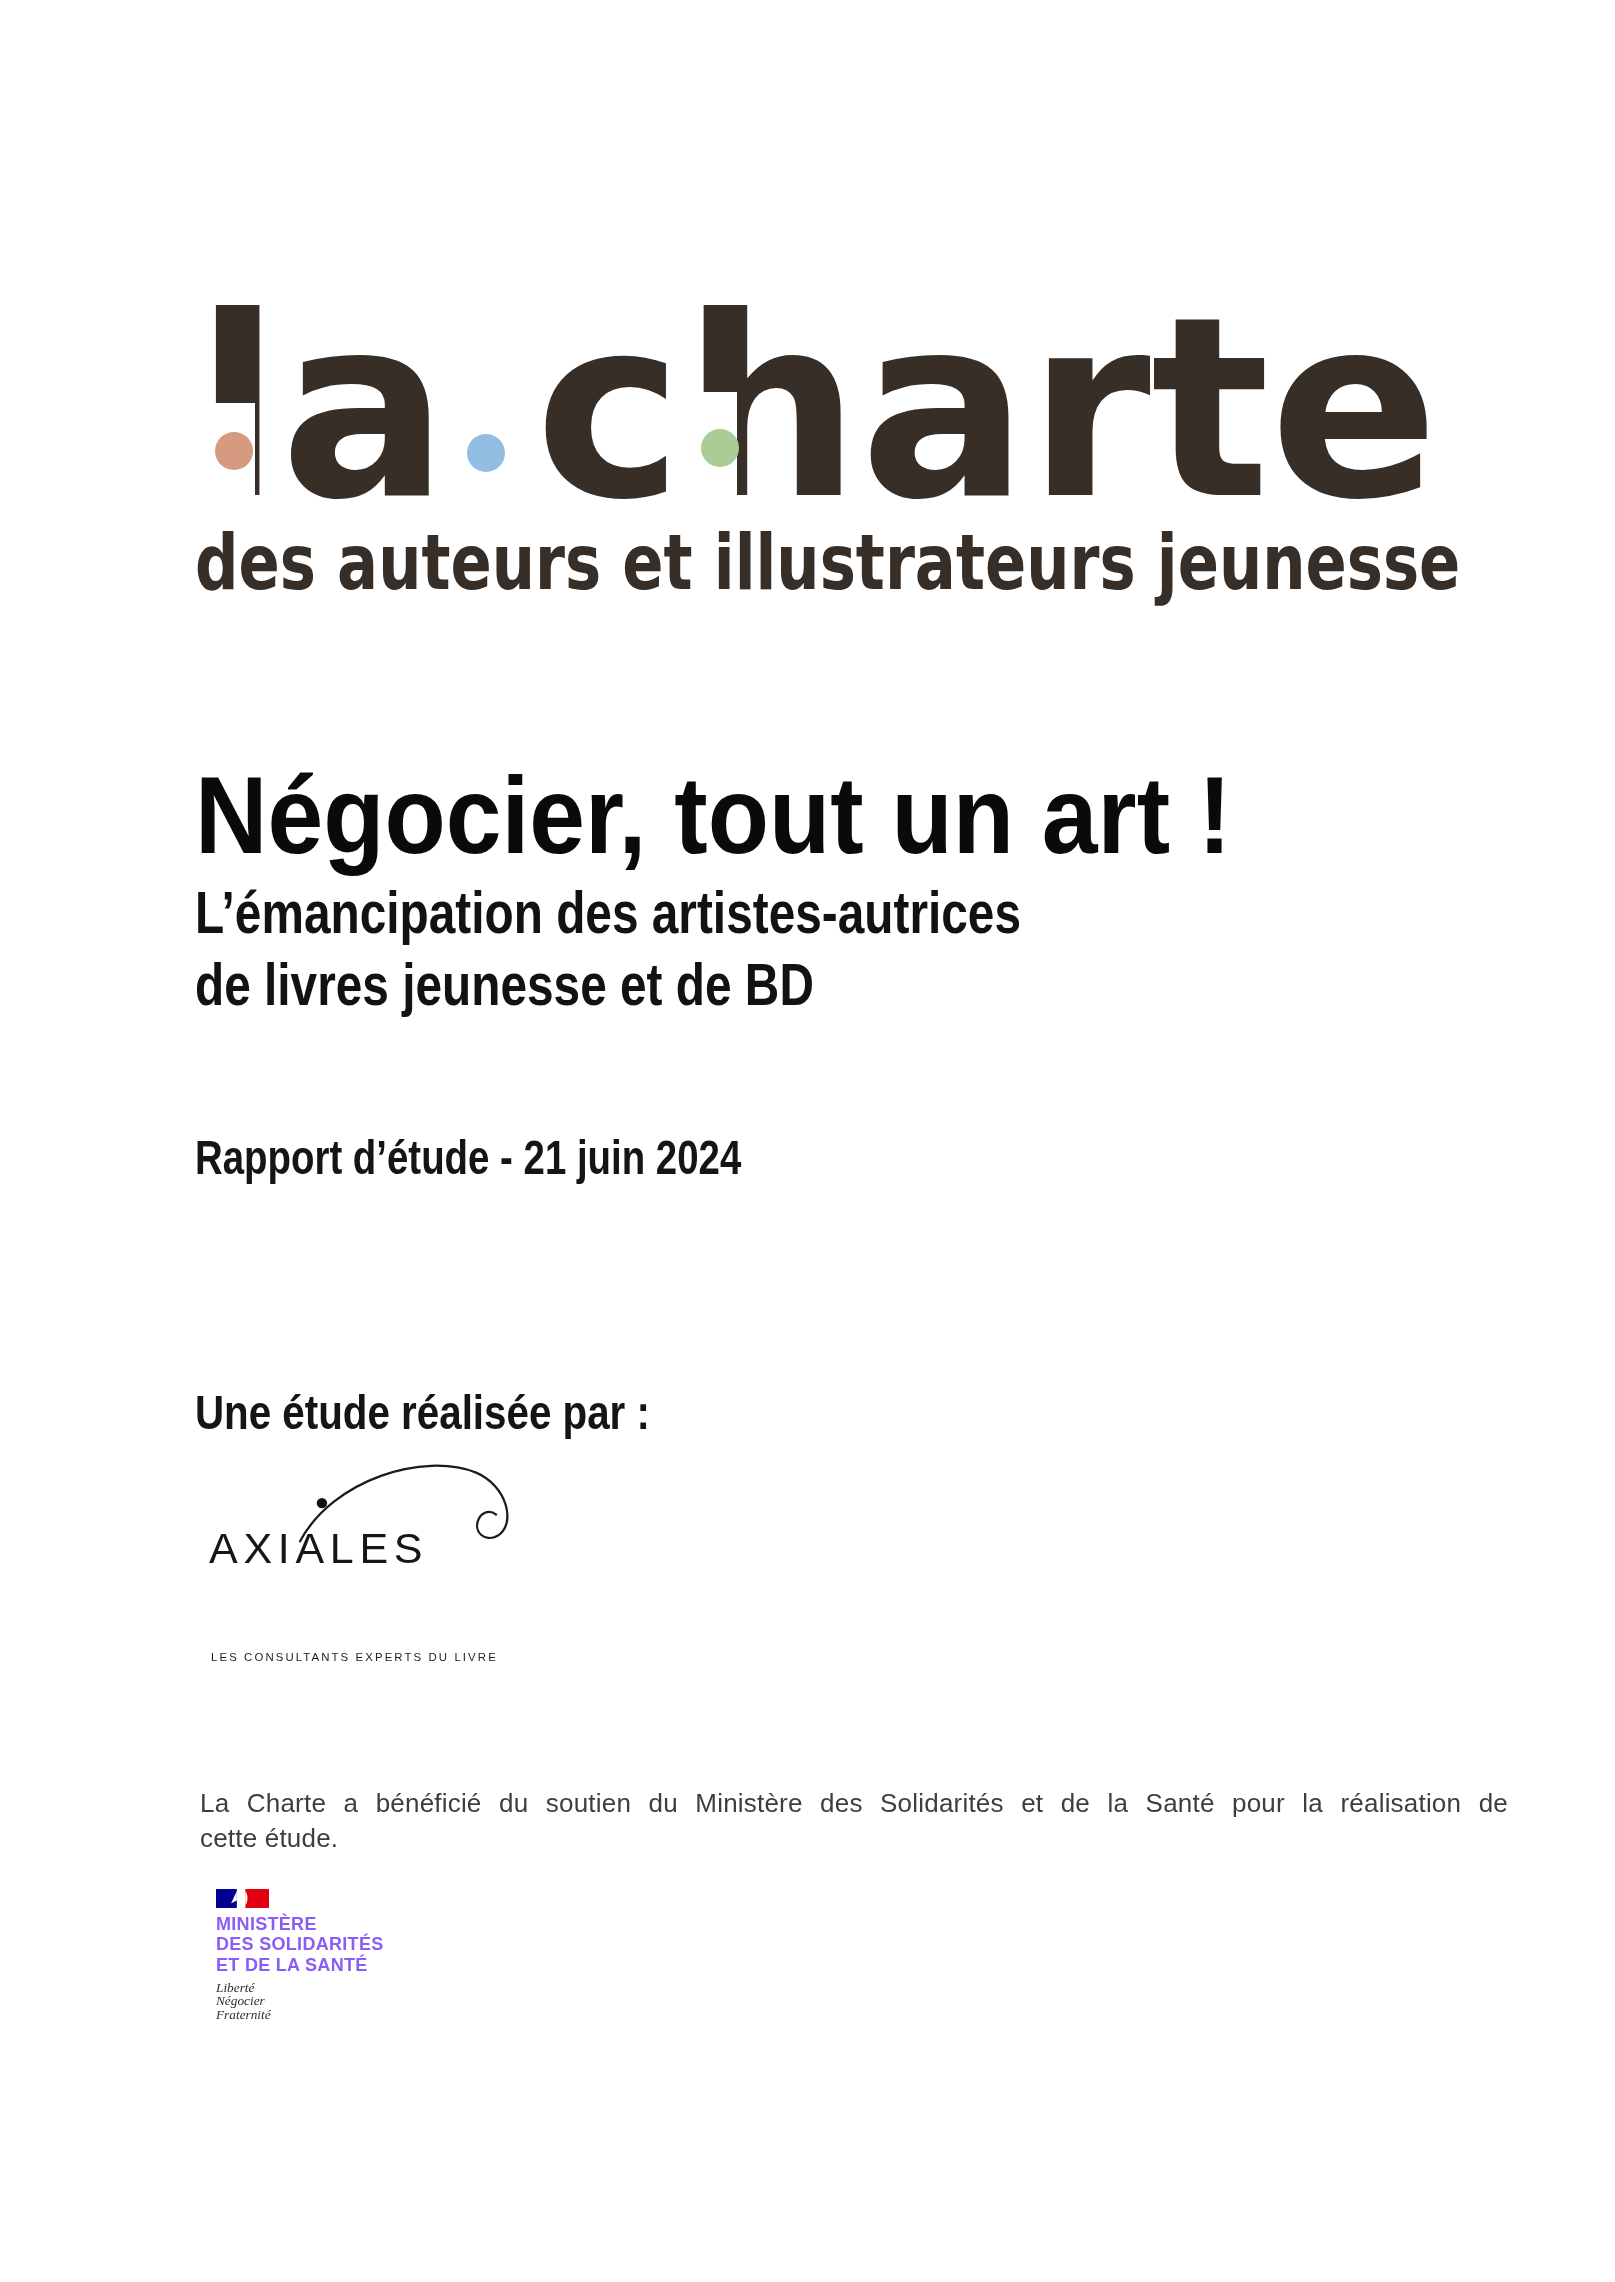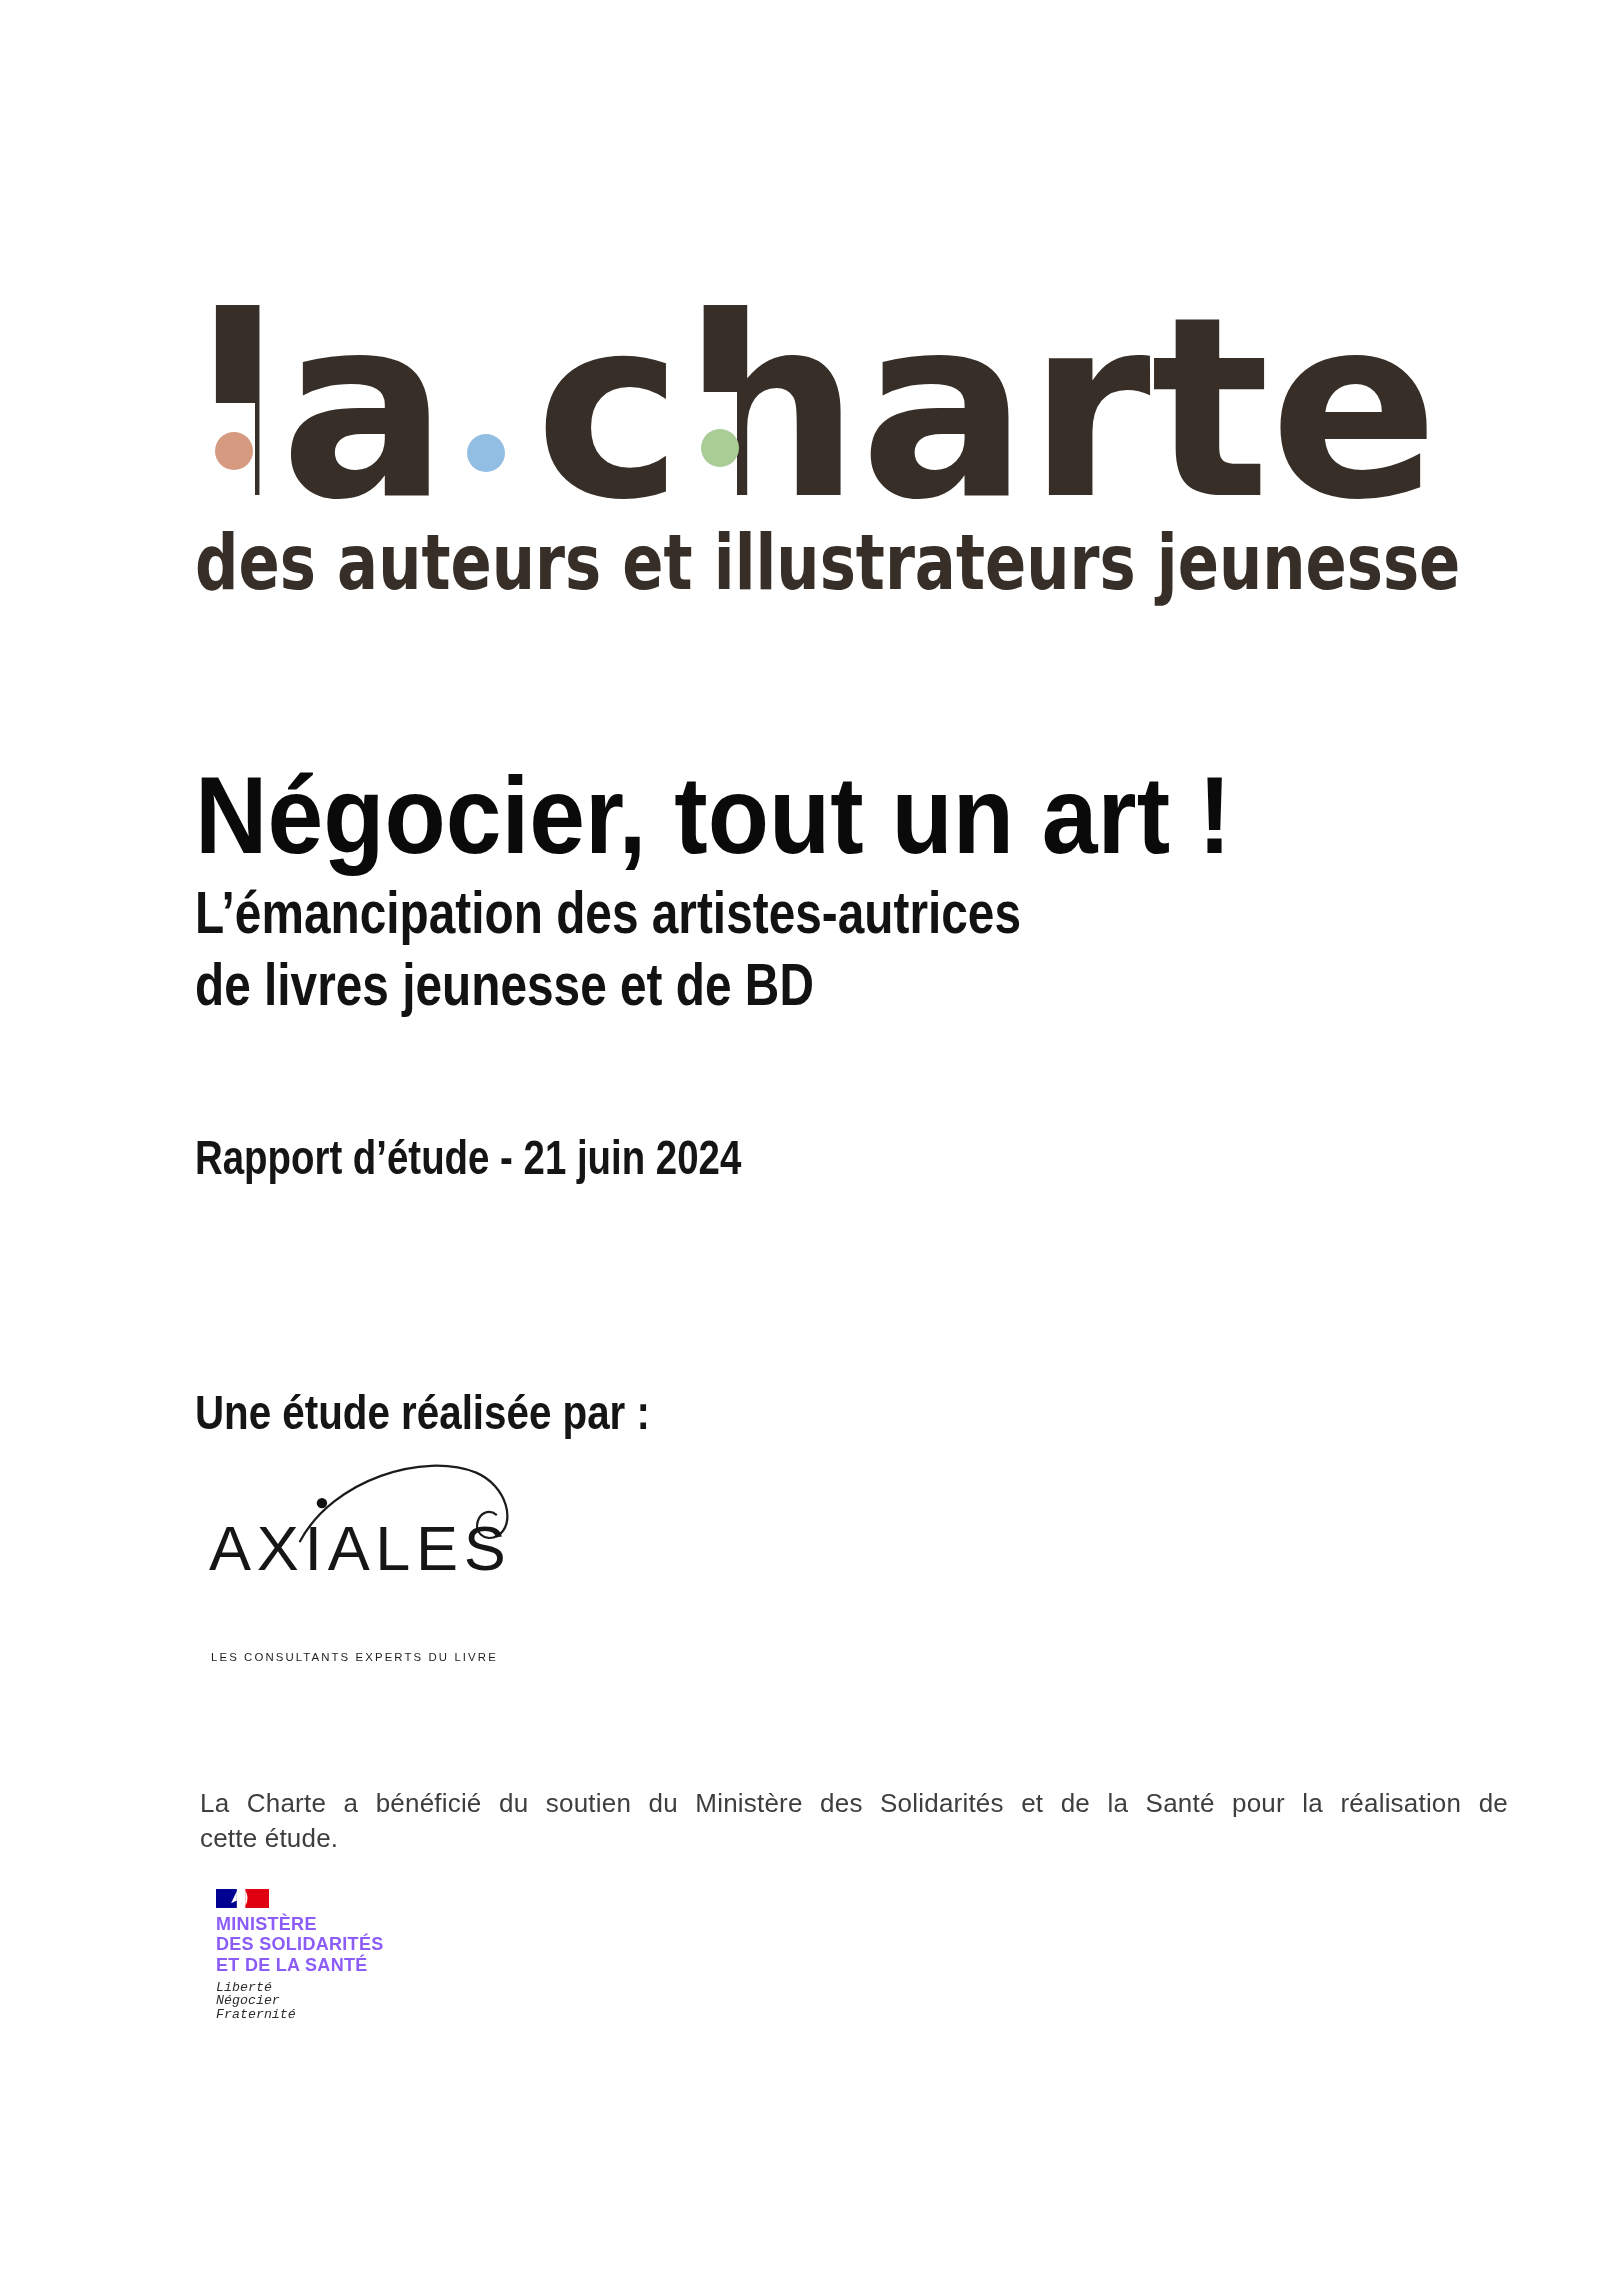--- a/index.html
+++ b/index.html
@@ -84,21 +84,21 @@
     line-height:48px;
     color:#151515;
     white-space:nowrap;
     transform:scaleX(0.84);
     transform-origin:0 0;
   }
   
   .axiales-name{
     position:absolute;
     left:209px; top:1517px;
-    font-size:63px;
+    font-size:43px;
     line-height:63px;
     font-weight:normal;
     letter-spacing:5.7px;
     color:#161616;
     white-space:nowrap;
   }
   .axiales-tagline{
     position:absolute;
     left:211px; top:1651px;
     font-size:11.4px;
@@ -133,21 +133,21 @@
     margin-top:5.7px;
     font-weight:bold;
     font-size:18px;
     line-height:20.4px;
     letter-spacing:0.3px;
     color:#8b5cf6;
     white-space:nowrap;
   }
   .ministry-motto{
     margin-top:5.7px;
-    font-family:Liberation Mono, monospace;
+    font-family:Liberation Serif, serif;
     font-style:italic;
     font-size:13.3px;
     line-height:13.8px;
     color:#2e2e2e;
   }
 </style>
 </head>
 <body>
 
 <div id="page">

